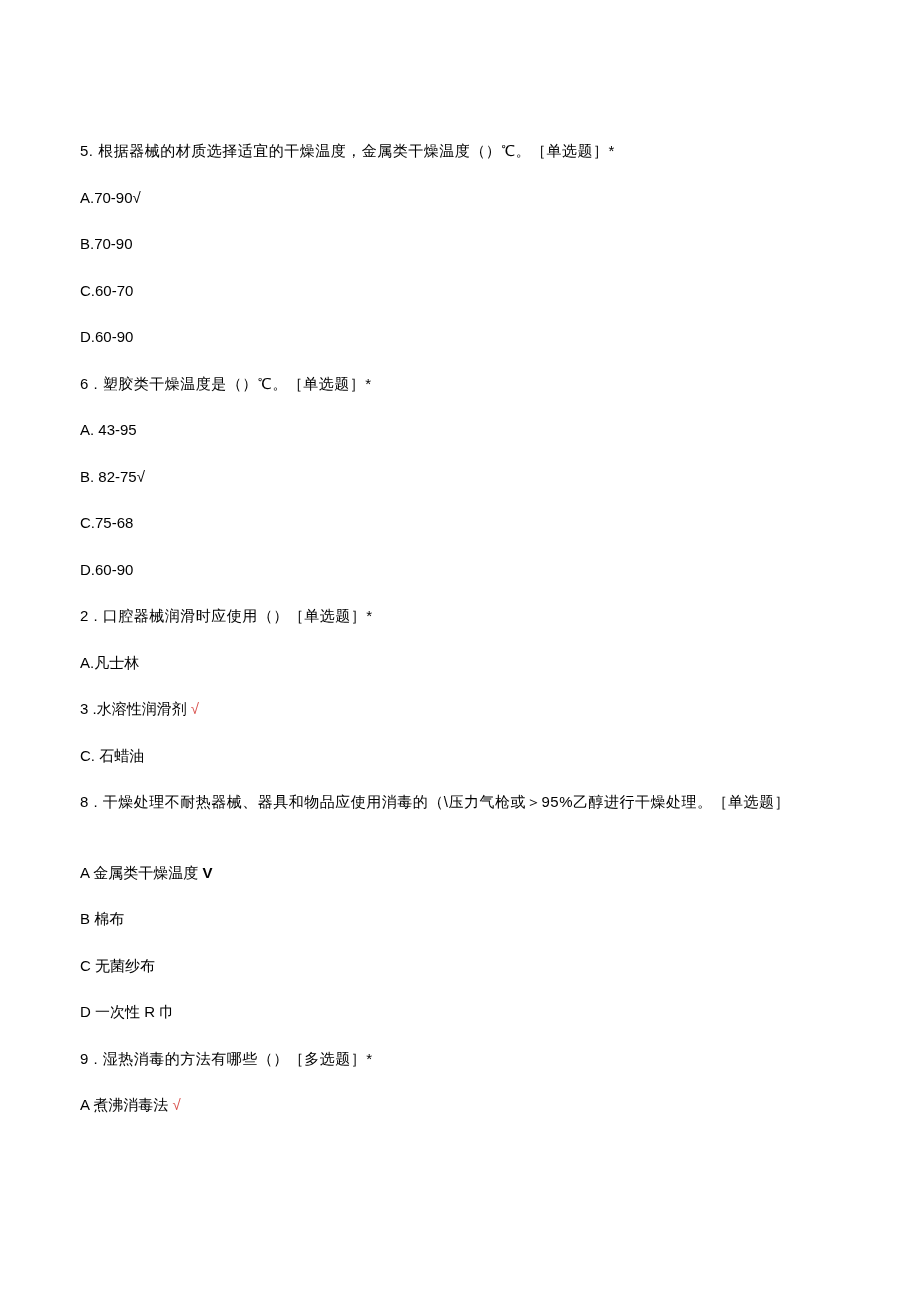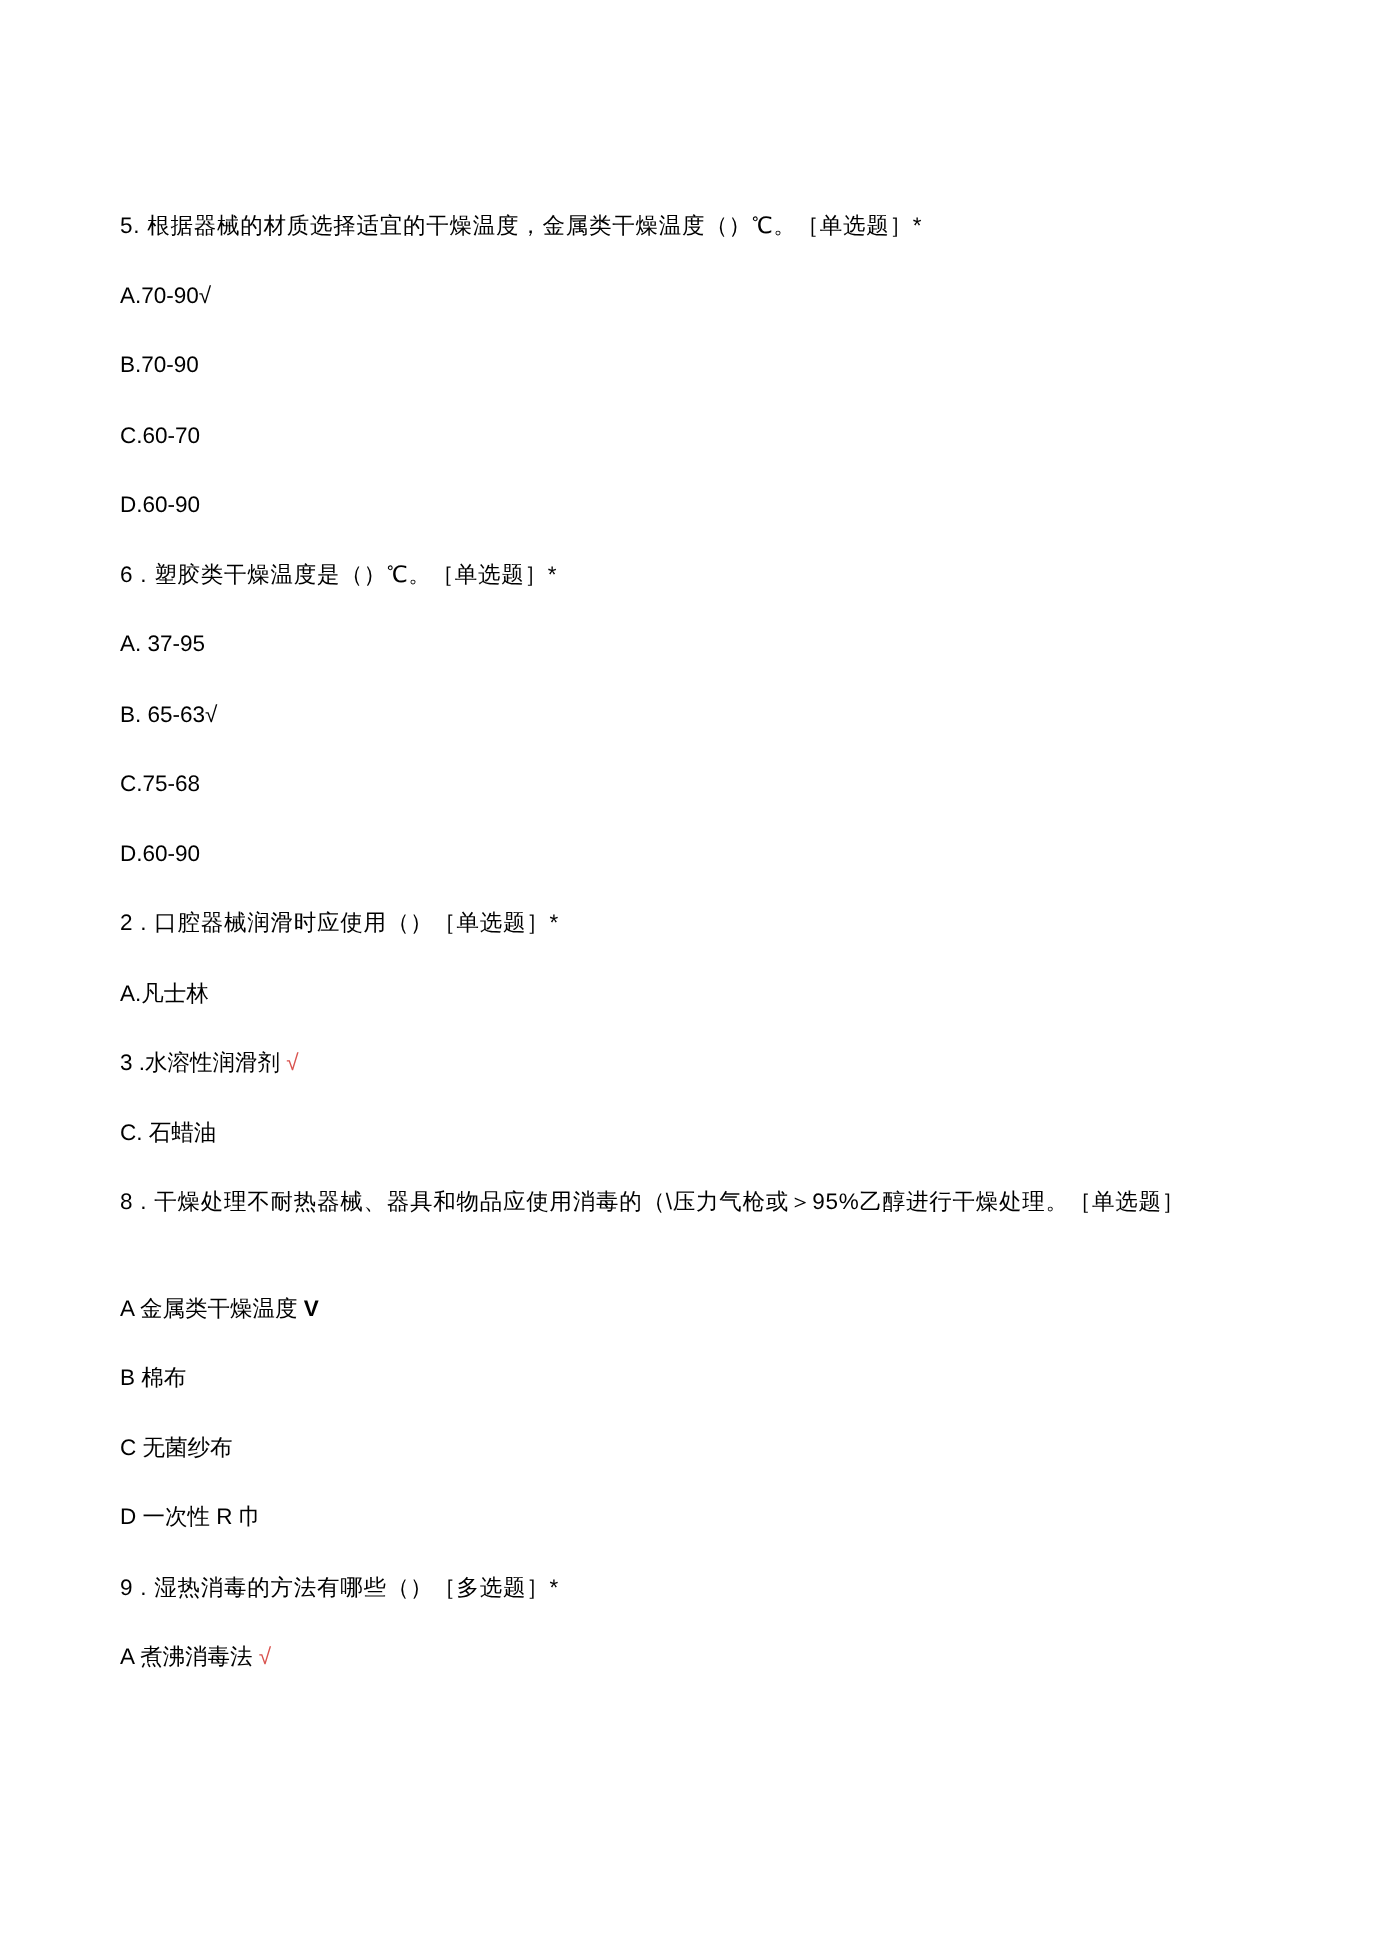--- a/index.html
+++ b/index.html
@@ -54,24 +54,24 @@
   <span>C.60-70</span>
 </div>
 <div class="option">
   <span>D.60-90</span>
 </div>
 
 <div class="question">
   <span class="line spaced">6   . 塑胶类干燥温度是（）℃。［单选题］*</span>
 </div>
 <div class="option">
-  <span>A.   37-95</span>
+  <span>A.   43-95</span>
 </div>
 <div class="option">
-  <span>B.  65-63√</span>
+  <span>B.  82-75√</span>
 </div>
 <div class="option">
   <span>C.75-68</span>
 </div>
 <div class="option">
   <span>D.60-90</span>
 </div>
 
 <div class="question">
   <span class="line spaced">2   . 口腔器械润滑时应使用（）［单选题］*</span>

